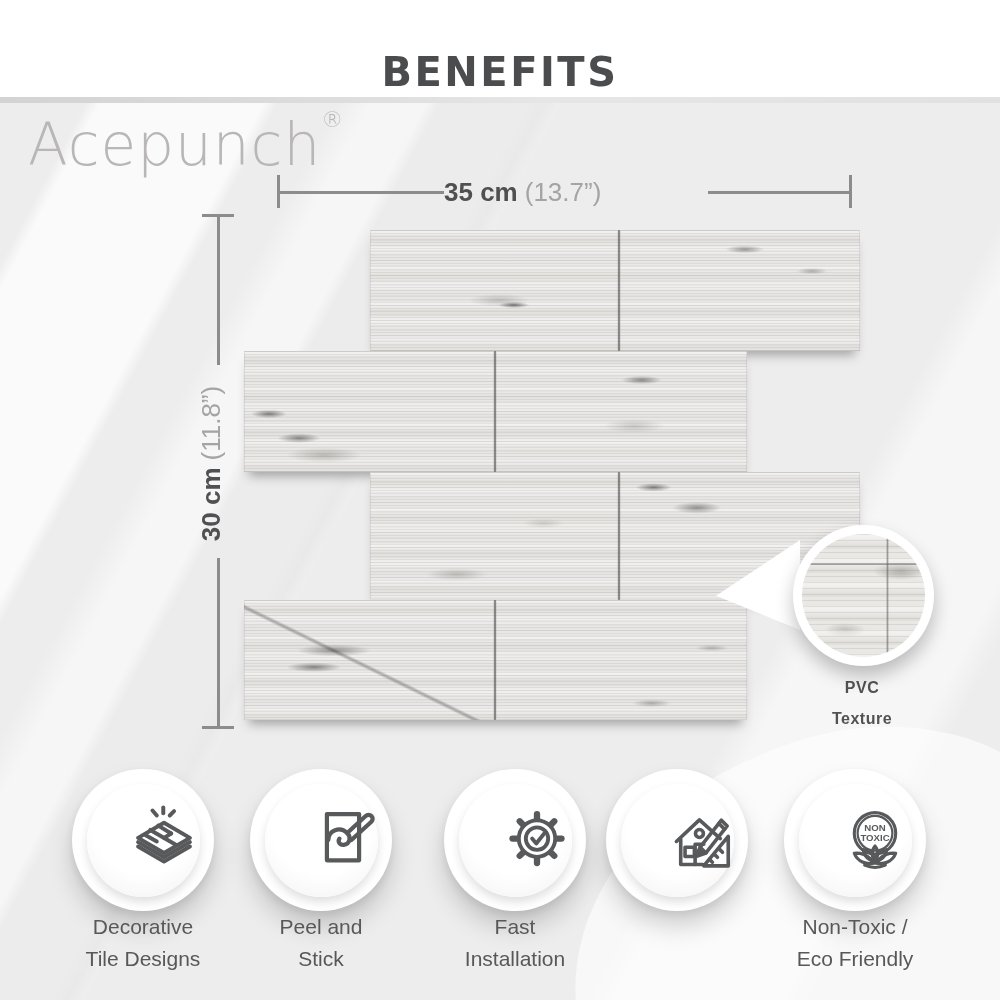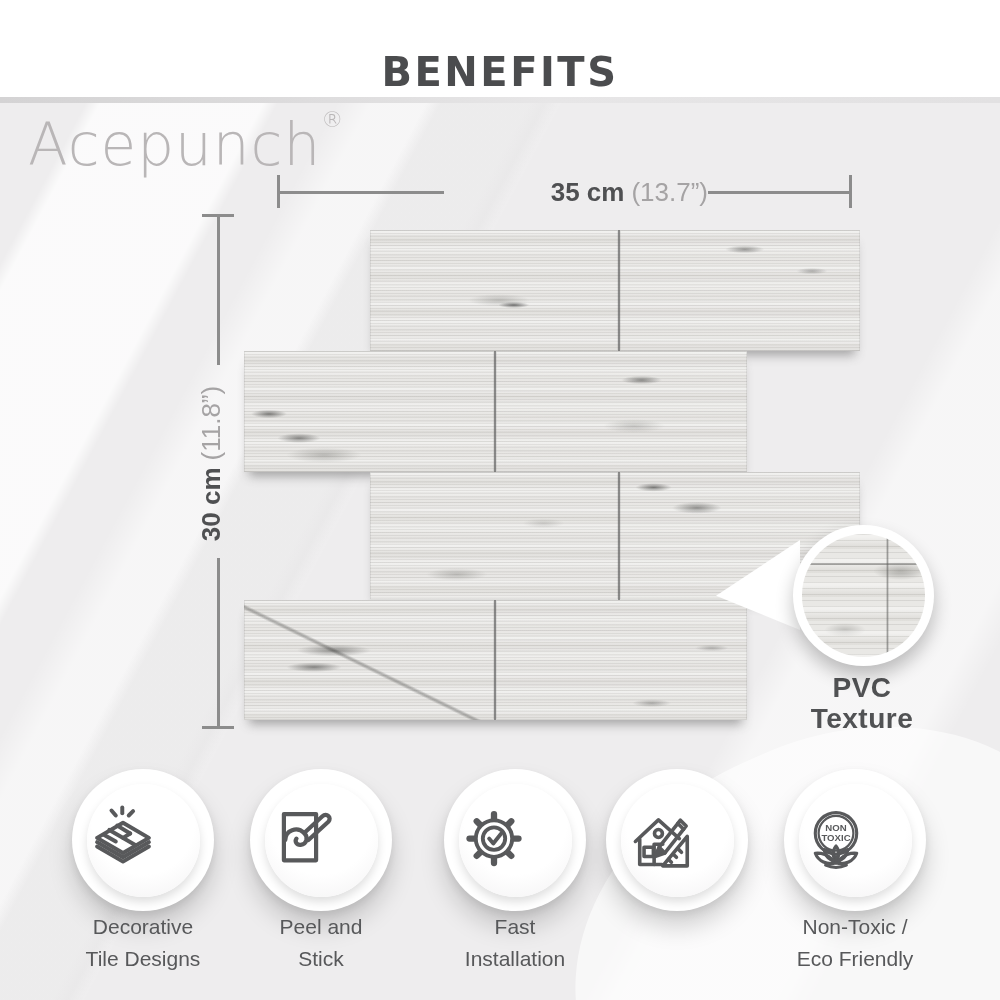--- a/index.html
+++ b/index.html
@@ -73,31 +73,31 @@
     background:#ffffff;box-shadow:0 10px 18px rgba(0,0,0,.24);z-index:4;}
   .mag-inner{position:absolute;inset:9px;border-radius:50%;overflow:hidden;background-color:#e9e8e5;
     background-image:
       linear-gradient(90deg, transparent 68.5%, rgba(90,90,88,.55) 69%, rgba(90,90,88,.55) 70%, transparent 70.5%),
       linear-gradient(180deg, transparent 23.5%, rgba(90,90,88,.45) 24%, rgba(90,90,88,.45) 25%, transparent 25.5%),
       repeating-linear-gradient(180deg, rgba(120,118,112,.16) 0px, rgba(120,118,112,.16) 1.5px, transparent 1.5px, transparent 6px),
       repeating-linear-gradient(180deg, rgba(255,255,255,.4) 0px, rgba(255,255,255,.4) 3px, rgba(205,203,198,.3) 12px, rgba(205,203,198,.3) 15px, transparent 15px, transparent 24px),
       radial-gradient(ellipse 42px 14px at 80% 30%, rgba(70,70,65,.4), transparent 65%),
       radial-gradient(ellipse 32px 11px at 35% 78%, rgba(70,70,65,.25), transparent 65%);}
   .mag-label{position:absolute;left:776px;top:575px;width:172px;text-align:center;
-    font-size:28px;font-weight:600;color:#515254;line-height:31px;letter-spacing:.5px;}
+    font-size:16px;font-weight:600;color:#515254;line-height:31px;letter-spacing:.5px;}
 
   
   .benefit{position:absolute;top:672px;width:190px;display:flex;flex-direction:column;align-items:center;}
   .b-outer{width:142px;height:142px;border-radius:50%;background:#ffffff;
     box-shadow:0 16px 24px rgba(0,0,0,.17), 0 4px 8px rgba(0,0,0,.08);
     display:flex;align-items:center;justify-content:center;}
   .b-inner{width:113px;height:113px;border-radius:50%;
     background:radial-gradient(circle at 50% 35%, #ffffff 55%, #f2f1f2 100%);
     box-shadow:0 5px 10px rgba(0,0,0,.13);
-    display:flex;align-items:center;justify-content:flex-start;}
+    display:flex;align-items:center;justify-content:flex-end;}
   .b-label{font-size:21px;line-height:32px;color:#57585a;text-align:center;white-space:nowrap;}
   .icon-svg{display:block;}
   .icon-stroke{stroke:#58595b;fill:none;stroke-linecap:round;stroke-linejoin:round;}
   .badge-text{font-family:"Liberation Sans",sans-serif;font-weight:bold;fill:#58595b;}
 </style>
 </head>
 <body>
 
 <div id="root">
 
@@ -107,21 +107,21 @@
 
   <div class="stage">
     <div class="bands"></div>
     <div class="top-edge"></div>
     <div class="swoosh"></div>
 
     <div class="brand"><span>Acepunch</span><sup>®</sup></div>
 
     <div class="dim" style="left:277px;top:78px;width:3px;height:33px;"></div>
     <div class="dim" style="left:280px;top:94px;width:164px;height:3px;"></div>
-    <div class="dim-label" style="left:444px;top:80px;width:264px;text-align:right;">
+    <div class="dim-label" style="left:444px;top:80px;width:264px;text-align:left;">
       <span class="bold">35 cm</span><span class="light">(13.7”)</span>
     </div>
     <div class="dim" style="left:708px;top:94px;width:141px;height:3px;"></div>
     <div class="dim" style="left:849px;top:78px;width:3px;height:33px;"></div>
 
     <div class="dim" style="left:202px;top:117px;width:32px;height:3px;"></div>
     <div class="dim" style="left:217px;top:120px;width:3px;height:148px;"></div>
     <div class="vdim-wrap">
       <div class="dim-label">
         <span class="bold">30 cm</span><span class="light">(11.8”)</span>

